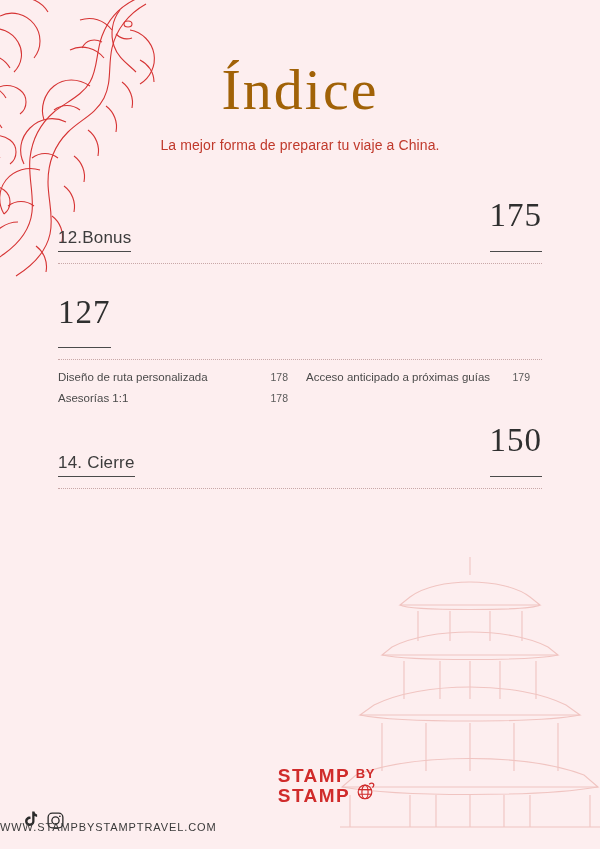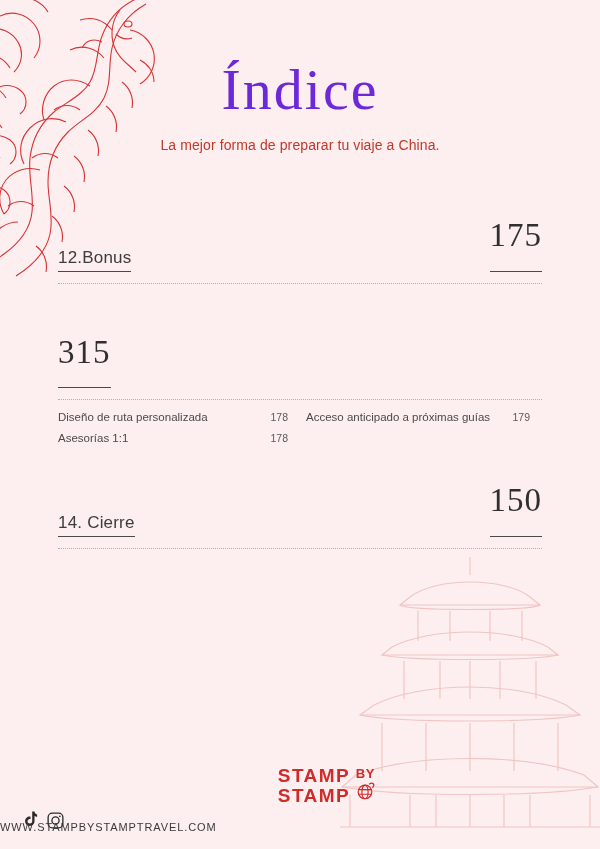--- a/index.html
+++ b/index.html
@@ -43,21 +43,21 @@
     position: absolute;
     top: 60px;
     left: 0;
     width: 600px;
     text-align: center;
   }
   .title {
     font-family: "Liberation Serif", serif;
     font-size: 58px;
     letter-spacing: 2px;
-    color: #6d28d9;
+    color: #a16207;
     margin: 0;
     font-weight: 400;
     line-height: 1.05;
   }
   .subtitle {
     font-size: 14px;
     color: #c0392b;
     margin-top: 16px;
     letter-spacing: 0.1px;
   }
@@ -65,21 +65,20 @@
   
   .content {
     position: absolute;
     top: 198px;
     left: 58px;
     width: 484px;
   }
 
   .section {
     margin-bottom: 4px;
-    margin-top: 20px;
   }
 
   .section-head {
     display: flex;
     align-items: flex-end;
     justify-content: space-between;
     padding-bottom: 2px;
   }
   .section-title {
     font-size: 17px;
@@ -269,21 +268,21 @@
       <span class="section-title">12.Bonus</span>
       <span class="section-page">175</span>
     </div>
     <div class="dotted"></div>
   </div>
 
   <div class="spacer-lg"></div>
 
   <div class="section">
     <div class="section-head">
-      <span class="section-page">315</span>
+      <span class="section-page">127</span>
     </div>
     <div class="dotted"></div>
     <div class="sub-grid">
       <div class="sub-col">
         <div class="sub-item">
           <span class="sub-label">Diseño de ruta personalizada</span>
           <span class="sub-page">178</span>
         </div>
         <div class="sub-item">
           <span class="sub-label">Asesorías 1:1</span>

